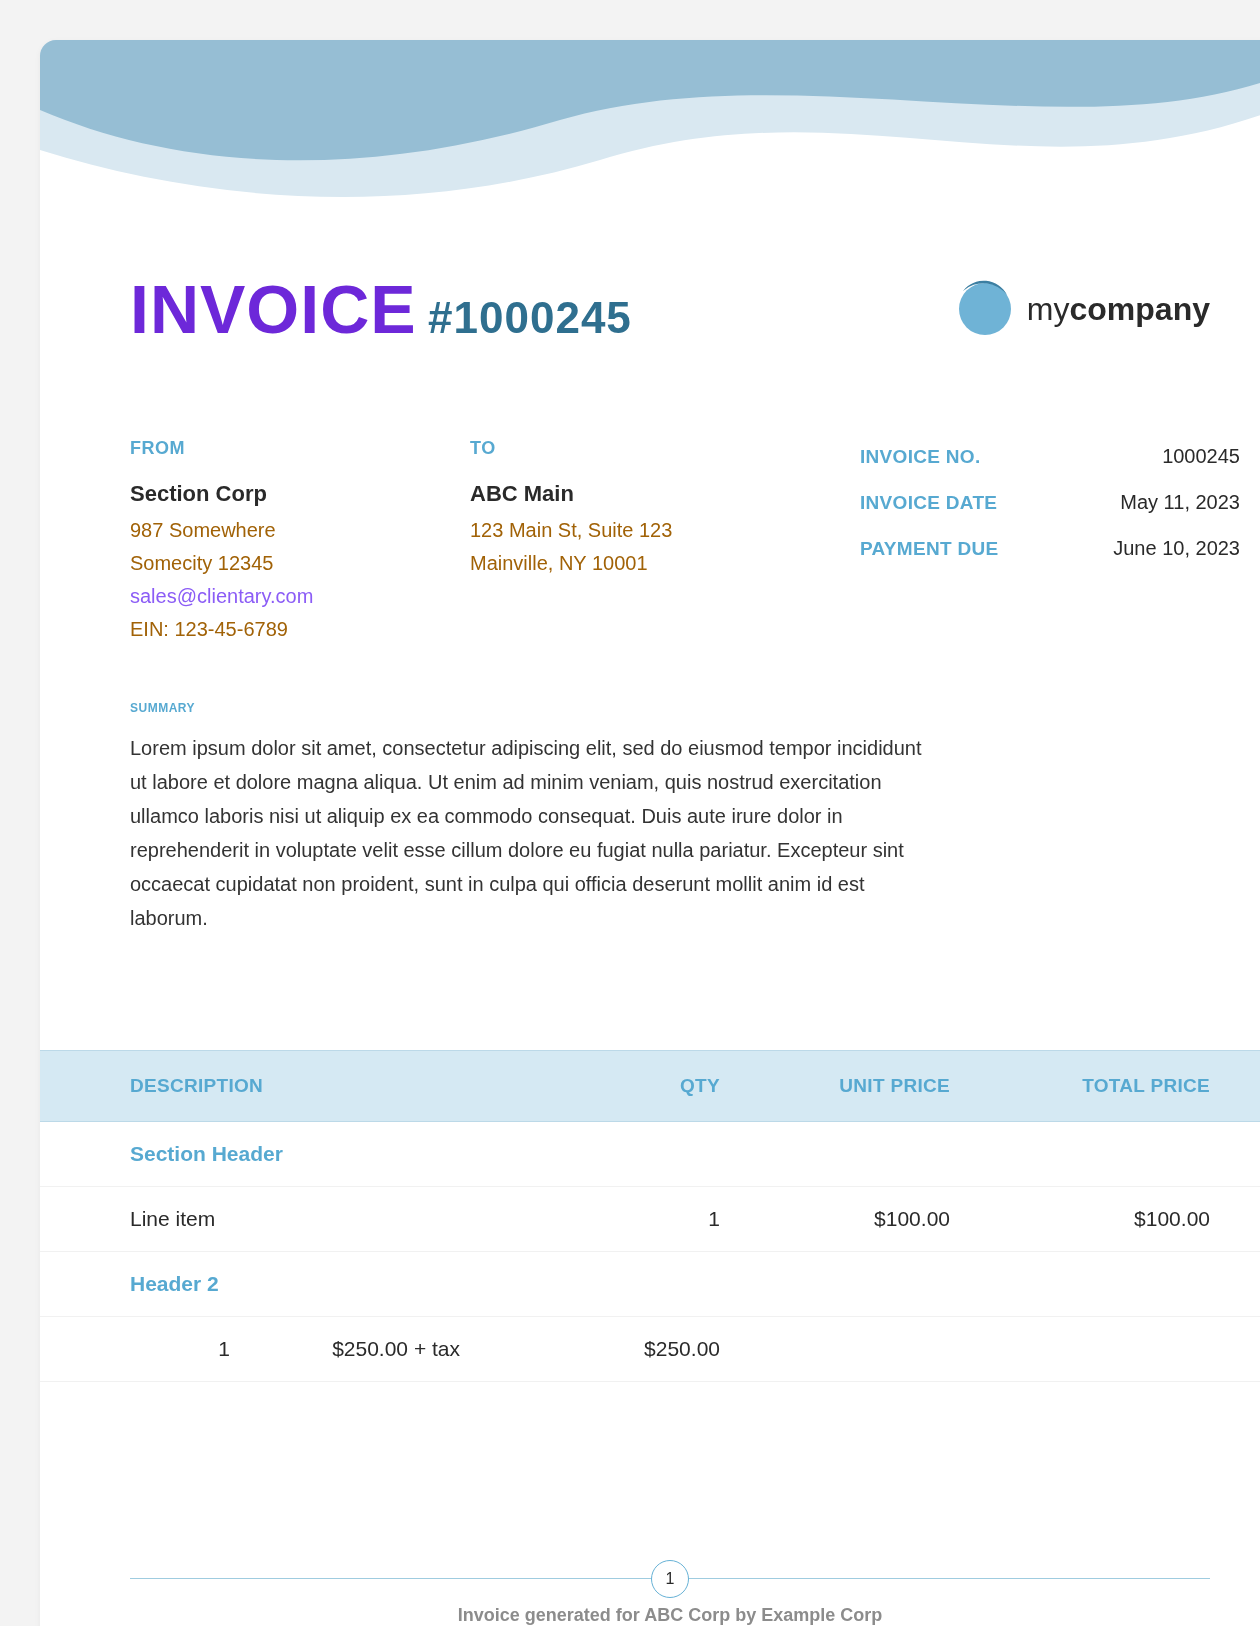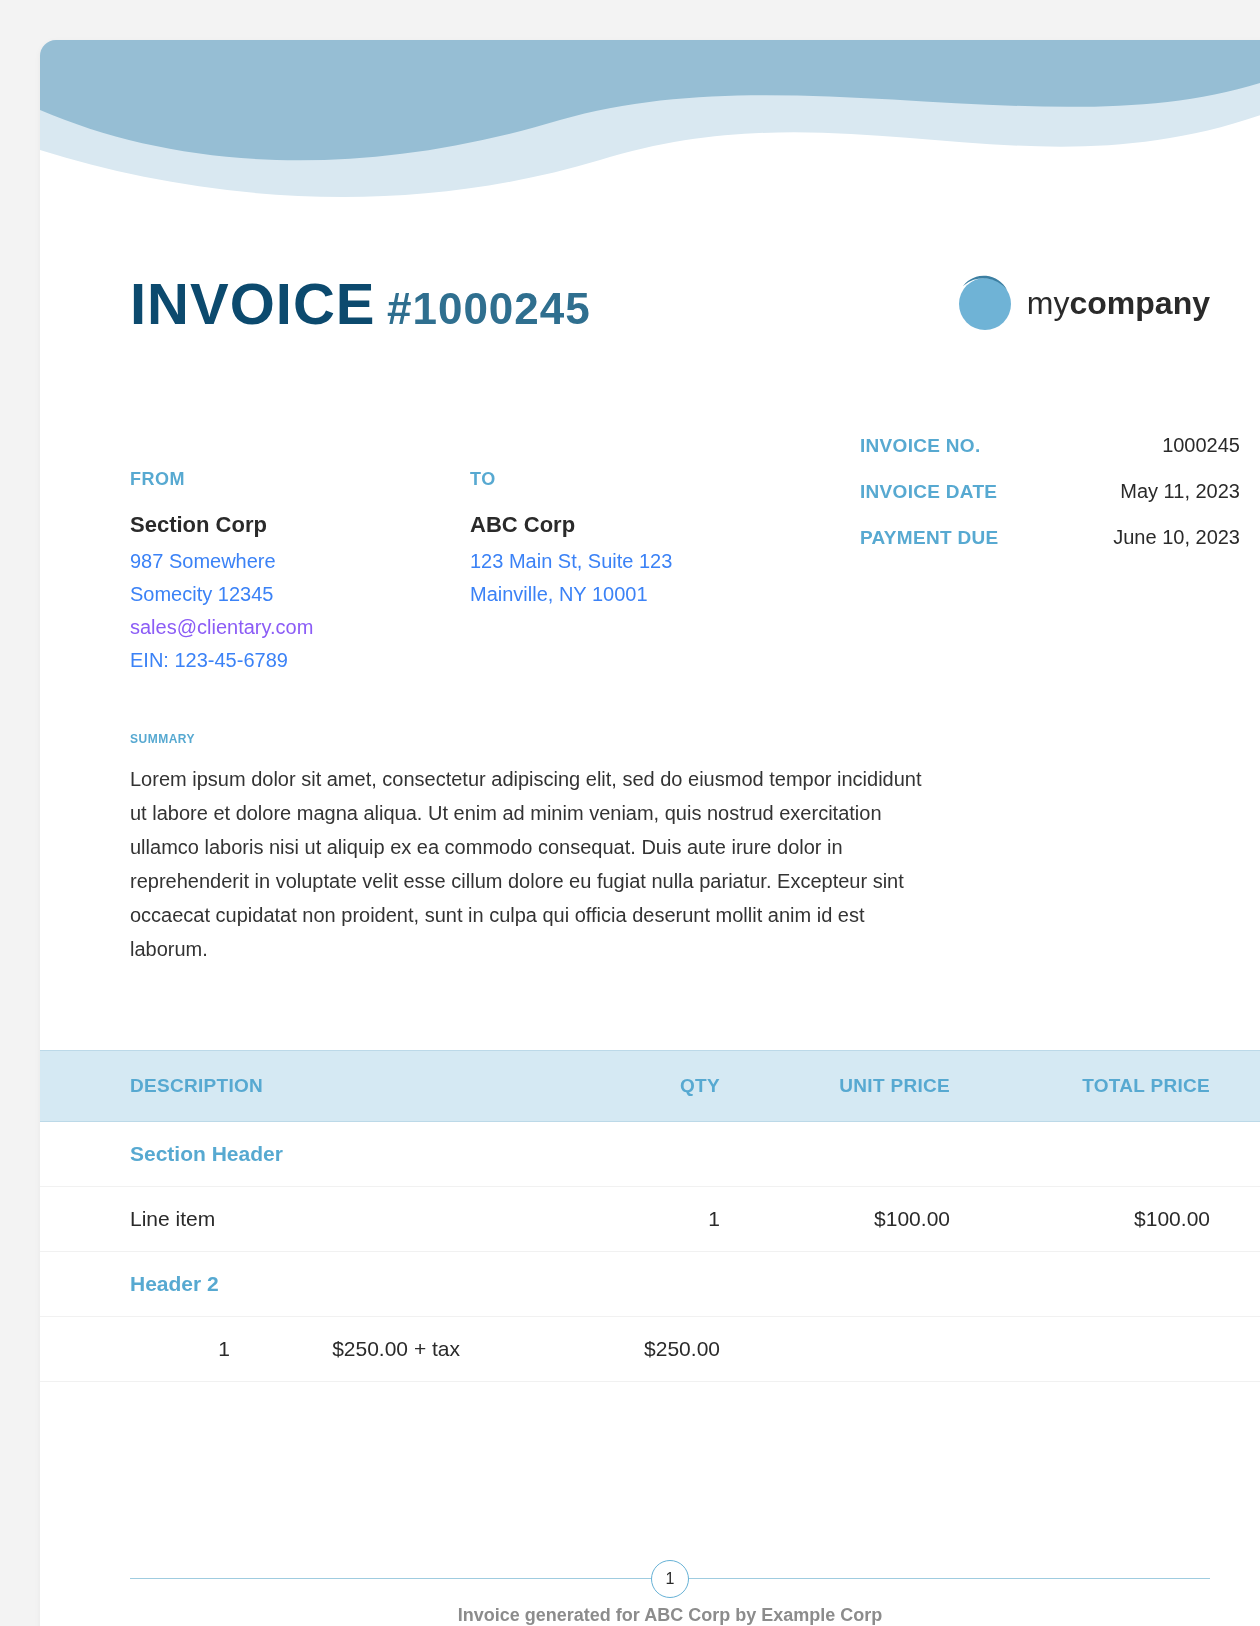--- a/index.html
+++ b/index.html
@@ -30,36 +30,36 @@
     overflow:hidden;
     box-shadow:0 2px 6px rgba(0,0,0,.05);
   }
   
   .waves{position:absolute;top:0;left:0;width:100%;height:200px;pointer-events:none;}
   .waves svg{display:block;width:100%;height:200px;}
   .content{position:relative;padding:230px 90px 0 90px;}
   
   .title-row{display:flex;justify-content:space-between;align-items:center;margin-bottom:90px;}
   .invoice-title{font-weight:800;letter-spacing:1px;}
-  .invoice-title .word{font-size:58px;color:#0c4a6e;}
+  .invoice-title .word{font-size:68px;color:#6d28d9;}
   .invoice-title .num{font-size:44px;color:#2f6f8f;font-weight:600;margin-left:6px;}
   .logo{display:flex;align-items:center;gap:14px;}
   .logo svg{width:60px;height:60px;}
   .logo-text{font-size:32px;font-weight:400;color:#2a2a2a;}
   .logo-text b{font-weight:800;}
   
   .meta{display:flex;gap:40px;margin-bottom:50px;}
   .col{flex:0 0 auto;}
   .col.from{width:300px;}
   .col.to{width:310px;}
   .col.spacer{flex:1;}
   .col.right{width:380px;}
-  .label{color:var(--accent-light);font-weight:700;letter-spacing:.5px;font-size:18px;margin-bottom:22px;margin-top:42px;}
+  .label{color:var(--accent-light);font-weight:700;letter-spacing:.5px;font-size:18px;margin-bottom:22px;}
   .name{font-weight:700;font-size:22px;color:#2a2a2a;margin-bottom:12px;}
-  .line{font-size:20px;color:#3b82f6;margin-bottom:10px;}
+  .line{font-size:20px;color:#a16207;margin-bottom:10px;}
   .email{color:#8b5cf6;}
   .meta-table{width:100%;}
   .meta-table .row{display:flex;justify-content:space-between;align-items:baseline;margin-bottom:16px;}
   .meta-table .k{color:var(--accent-light);font-weight:700;font-size:19px;letter-spacing:.3px;margin-top:8px;}
   .meta-table .v{color:#2a2a2a;font-size:20px;}
   
   .summary-label{color:var(--accent-light);font-weight:700;font-size:12px;letter-spacing:.5px;margin-bottom:16px;}
   .summary-text{font-size:20px;line-height:1.7;max-width:800px;}
   
   .items{position:absolute;left:0;right:0;top:1010px;}
@@ -110,21 +110,21 @@
       <div class="col from">
         <div class="label">FROM</div>
         <div class="name">Section Corp</div>
         <div class="line">987 Somewhere</div>
         <div class="line">Somecity 12345</div>
         <div class="line email">sales@clientary.com</div>
         <div class="line">EIN: 123-45-6789</div>
       </div>
       <div class="col to">
         <div class="label">TO</div>
-        <div class="name">ABC Corp</div>
+        <div class="name">ABC Main</div>
         <div class="line">123 Main St, Suite 123</div>
         <div class="line">Mainville, NY 10001</div>
       </div>
       <div class="col spacer"></div>
       <div class="col right">
         <div class="meta-table">
           <div class="row">
             <span class="k">INVOICE NO.</span>
             <span class="v">1000245</span>
           </div>

